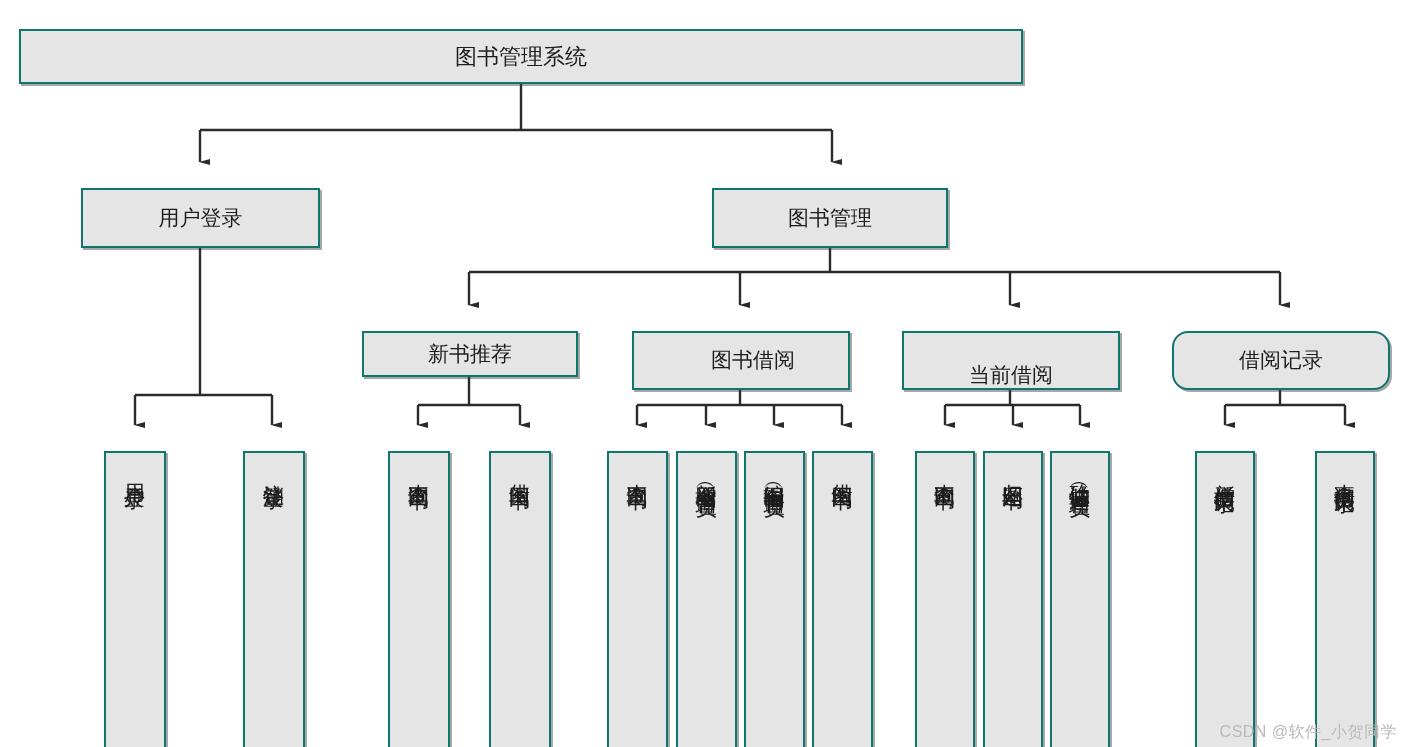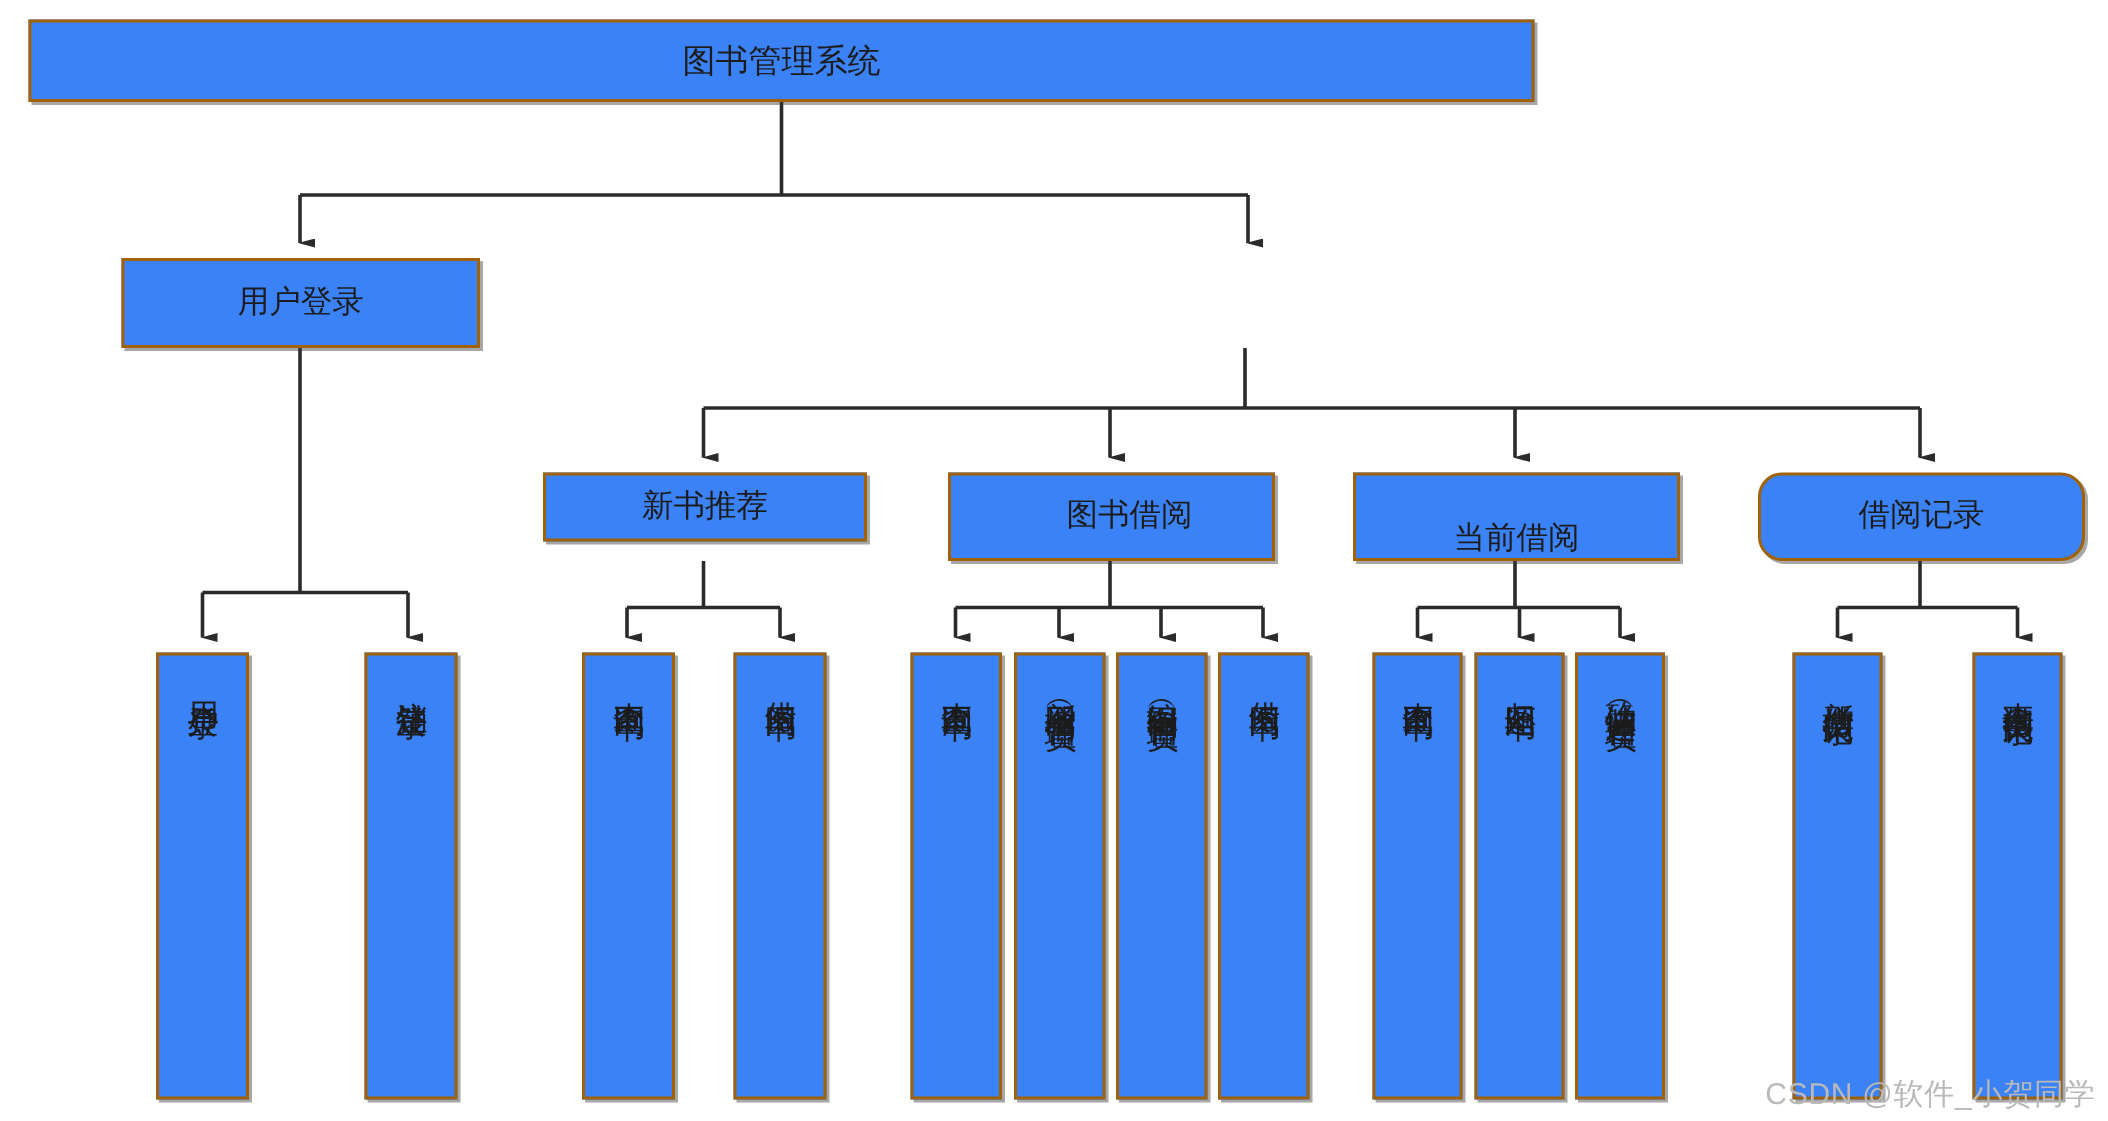--- a/index.html
+++ b/index.html
@@ -12,28 +12,29 @@
   }
   #stage{position:relative;width:1405px;height:747px;}
 
   
   #wires{position:absolute;left:0;top:0;width:1405px;height:747px;}
 
   
   .node{
     position:absolute;
     box-sizing:border-box;
-    background:#3b82f6;
-    border:2px solid #a16207;
+    background:#e5e5e5;
+    border:2px solid #0f766e;
     box-shadow:2px 2px 0 0 rgba(60,60,60,0.45);
     display:flex;
     align-items:center;
     justify-content:center;
     color:#1c1c1c;
     z-index:2;
+    margin-top:16px;
   }
   .node .lbl{
     display:block;
     text-align:center;
     line-height:1.25;
     white-space:pre;
   }
   
   .h-node .lbl{font-size:21px;}
   .root .lbl{font-size:22px;}
@@ -50,21 +51,21 @@
     font-size:21px;
     letter-spacing:2px;
     line-height:1;
   }
 
   
   #watermark{
     position:absolute;
     right:8px;
     bottom:4px;
-    font-size:20px;
+    font-size:16px;
     color:#b9b9b9;
     z-index:5;
     white-space:nowrap;
     letter-spacing:0.5px;
   }
 </style>
 </head>
 <body>
 
 <div id="stage">
@@ -119,20 +120,23 @@
     </g>
   </svg>
 
   <div class="node h-node root" style="left:19px;top:13px;width:1004px;height:55px;">
     <span class="lbl">图书管理系统</span>
   </div>
 
   <div class="node h-node" style="left:81px;top:172px;width:239px;height:60px;">
     <span class="lbl">用户登录</span>
   </div>
+  <div class="node h-node" style="left:712px;top:172px;width:236px;height:60px;">
+    <span class="lbl">图书管理</span>
+  </div>
 
   <div class="node h-node" style="left:362px;top:315px;width:216px;height:46px;">
     <span class="lbl">新书推荐</span>
   </div>
   <div class="node h-node" style="left:632px;top:315px;width:218px;height:59px;padding-left:24px;">
     <span class="lbl">图书借阅</span>
   </div>
   <div class="node h-node" style="left:902px;top:315px;width:218px;height:59px;align-items:flex-end;">
     <span class="lbl">当前借阅</span>
   </div>

